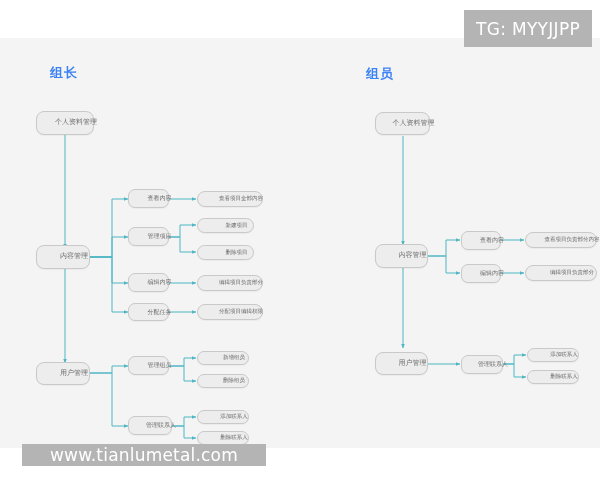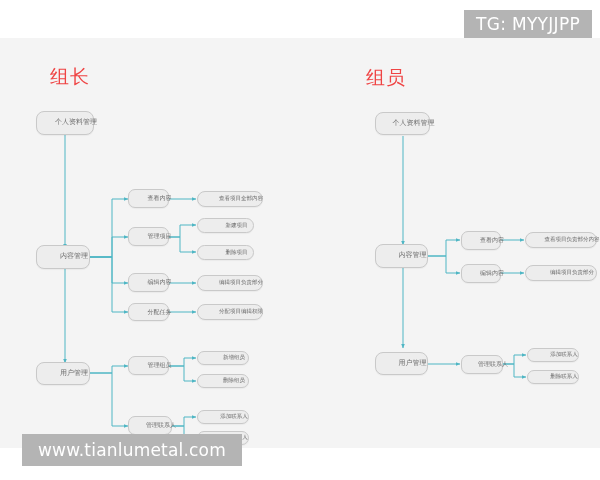--- a/index.html
+++ b/index.html
@@ -4,40 +4,40 @@
 <style>
   html,body{margin:0;padding:0;}
   body{
     width:600px;height:480px;background:#ffffff;
     font-family:"DejaVu Sans","Liberation Sans",sans-serif;
     overflow:hidden;position:relative;
   }
   #canvas{position:absolute;left:0;top:38px;width:600px;height:410px;background:#f4f4f4;}
   #svg{position:absolute;left:0;top:0;width:600px;height:480px;}
   .sect-title{
-    position:absolute;color:#ef4444;font-size:19px;font-weight:normal;
+    position:absolute;color:#3b82f6;font-size:13px;font-weight:bold;
     letter-spacing:1px;white-space:nowrap;
   }
   .node{
     position:absolute;box-sizing:border-box;
     background:#ededed;border:1px solid #c9c9c9;border-radius:9px;
     color:#6e6e6e;display:flex;align-items:center;justify-content:center;
     text-align:center;line-height:1.05;white-space:nowrap;
     box-shadow:0 1px 1px rgba(0,0,0,0.04);
     padding-left:22px;
   }
   .node.lvl1{font-size:7px;border-radius:8px;}
   .node.lvl2{font-size:6px;border-radius:7px;}
   .node.lvl3{font-size:5.5px;border-radius:8px;}
   .wm{
     position:absolute;background:#b4b4b4;color:#ffffff;
     display:flex;align-items:center;justify-content:center;white-space:nowrap;
   }
-  #wm-top{right:8px;top:10px;height:28px;padding:0 12px;font-size:17px;letter-spacing:.3px;}
-  #wm-bottom{left:22px;bottom:14px;height:32px;padding:0 16px;font-size:17px;letter-spacing:.2px;}
+  #wm-top{right:8px;top:10px;height:37px;padding:0 12px;font-size:17px;letter-spacing:.3px;}
+  #wm-bottom{left:22px;bottom:14px;height:22px;padding:0 28px;font-size:17px;letter-spacing:.2px;}
 </style>
 </head>
 <body>
 
 <div id="canvas"></div>
 
 <svg id="svg" viewBox="0 0 600 480" xmlns="http://www.w3.org/2000/svg">
   <defs>
     <marker id="ah" markerWidth="5" markerHeight="5" refX="4.4" refY="2" orient="auto">
       <path d="M0,0 L4.6,2 L0,4 z" fill="#4fb6c4"></path>

